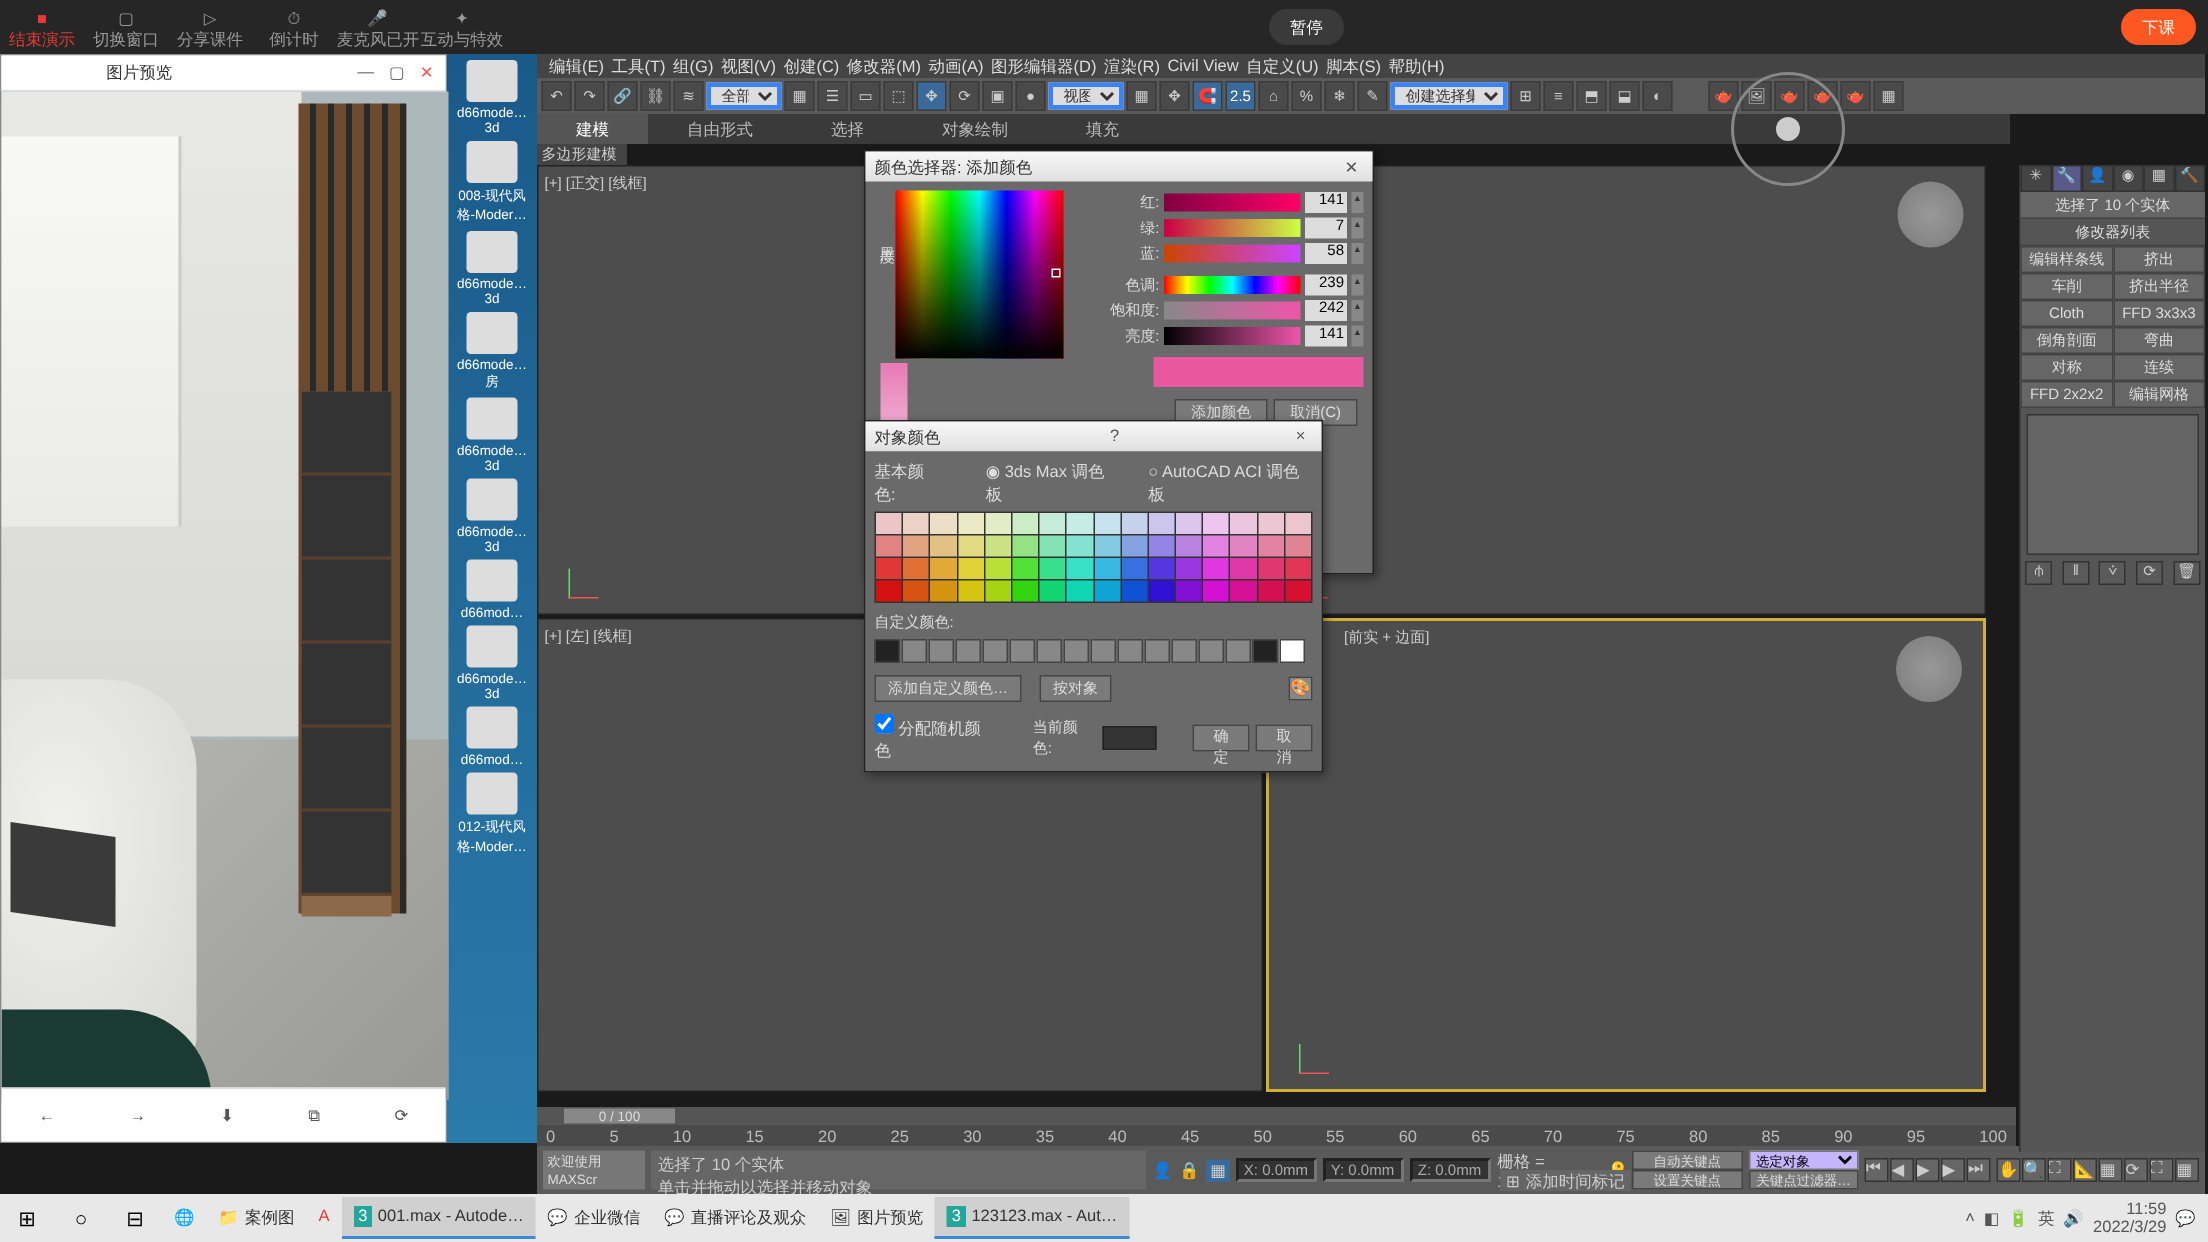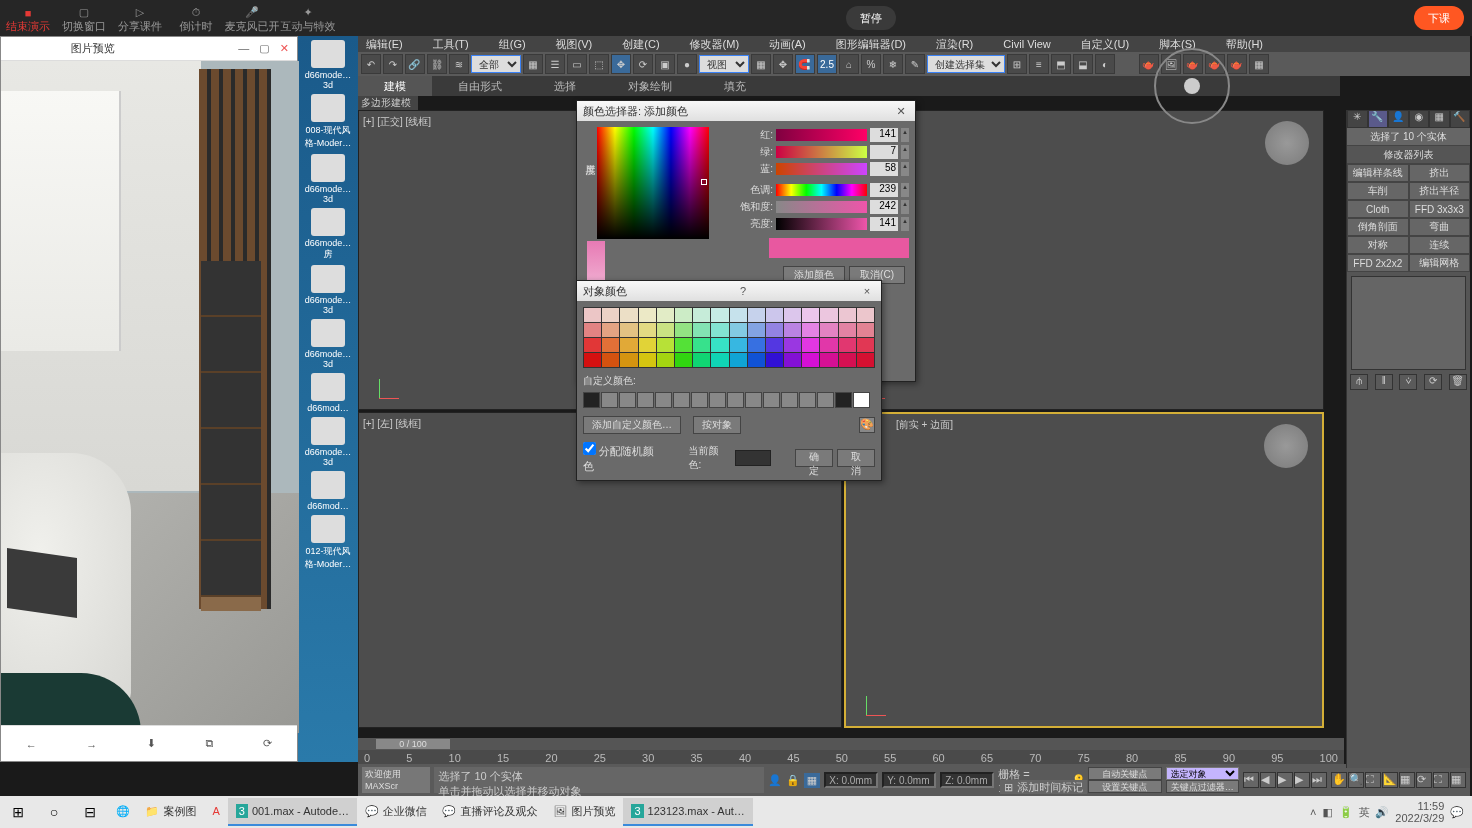--- a/index.html
+++ b/index.html
@@ -12,27 +12,27 @@
 .teach-pill{margin-left:auto;margin-right:8px;height:24px;padding:0 14px;border-radius:12px;display:flex;align-items:center;color:#fff;font-size:11px}
 .teach-pill.grey{background:#3a3a3a}
 .teach-pill.orange{background:#ff5722}
 
 
 .max-win{position:absolute;left:720px;top:14px;width:736px;height:14px;background:#e8e8e8;z-index:2;font-size:11px;display:flex;align-items:center;padding-left:30px;color:#333}
 .max-win .search{position:absolute;right:170px;top:-2px;width:130px;height:16px;background:#fff;border:1px solid #888;font-size:10px;padding:0 3px;color:#999;font-style:italic}
 .max-win .right-ico{position:absolute;right:0;display:flex;gap:4px;color:#666}
 
 
-.menubar{position:absolute;left:358px;right:2px;top:36px;height:16px;background:#444;display:flex;gap:30px;padding:0 8px;color:#ddd;font-size:10px;align-items:center;z-index:2}
+.menubar{position:absolute;left:358px;right:2px;top:36px;height:16px;background:#444;display:flex;gap:5px;padding:0 8px;color:#ddd;font-size:10px;align-items:center;z-index:2}
 
 
 .main-tb{position:absolute;left:358px;right:2px;top:52px;height:24px;background:#5a5a5a;display:flex;align-items:center;gap:2px;padding:0 3px;z-index:2}
 .tb-btn{width:20px;height:20px;background:#4a4a4a;border:1px solid #3a3a3a;display:flex;align-items:center;justify-content:center;color:#ccc;font-size:10px}
 .tb-btn.on{background:#3a6a9a}
-.tb-drop{height:18px;background:#ddd;border:1px solid #3b82f6;color:#333;padding:0 3px;font-size:10px}
+.tb-drop{height:18px;background:#ddd;border:3px solid #3b82f6;color:#333;padding:0 3px;font-size:10px}
 
 
 .ribbon{position:absolute;left:358px;right:132px;top:76px;height:20px;background:#3a3a3a;display:flex;z-index:2}
 .ribbon .tab{padding:3px 26px;color:#bbb;font-size:11px}
 .ribbon .tab.active{background:#555;color:#fff}
 .ribbon2{position:absolute;left:358px;top:96px;width:60px;height:14px;background:#444;color:#ccc;font-size:10px;padding:0 3px;z-index:1}
 
 
 .viewcube-top{position:absolute;right:230px;top:42px;width:100px;height:80px;z-index:3}
 .vc-circle{width:76px;height:76px;border:2px solid #888;border-radius:50%;position:absolute;top:6px;left:12px}
@@ -358,20 +358,25 @@
   </div>
 </div>
 
 <div class="dlg obj-dlg">
   <div class="title">
     <span>对象颜色</span>
     <span class="x">?</span>
     <span class="x">×</span>
   </div>
   <div class="obj-body">
+    <div class="obj-row1">
+      <span>基本颜色:</span>
+      <span style="margin-left:20px">◉ <span>3ds Max 调色板</span></span>
+      <span style="margin-left:12px">○ <span>AutoCAD ACI 调色板</span></span>
+    </div>
     <div class="palette" id="pal">
         <div style="background: rgb(236, 198, 198);"></div>
         <div style="background: rgb(236, 210, 198);"></div>
         <div style="background: rgb(236, 223, 198);"></div>
         <div style="background: rgb(236, 233, 198);"></div>
         <div style="background: rgb(226, 236, 198);"></div>
         <div style="background: rgb(204, 236, 198);"></div>
         <div style="background: rgb(198, 236, 217);"></div>
         <div style="background: rgb(198, 236, 230);"></div>
         <div style="background: rgb(198, 226, 236);"></div>

